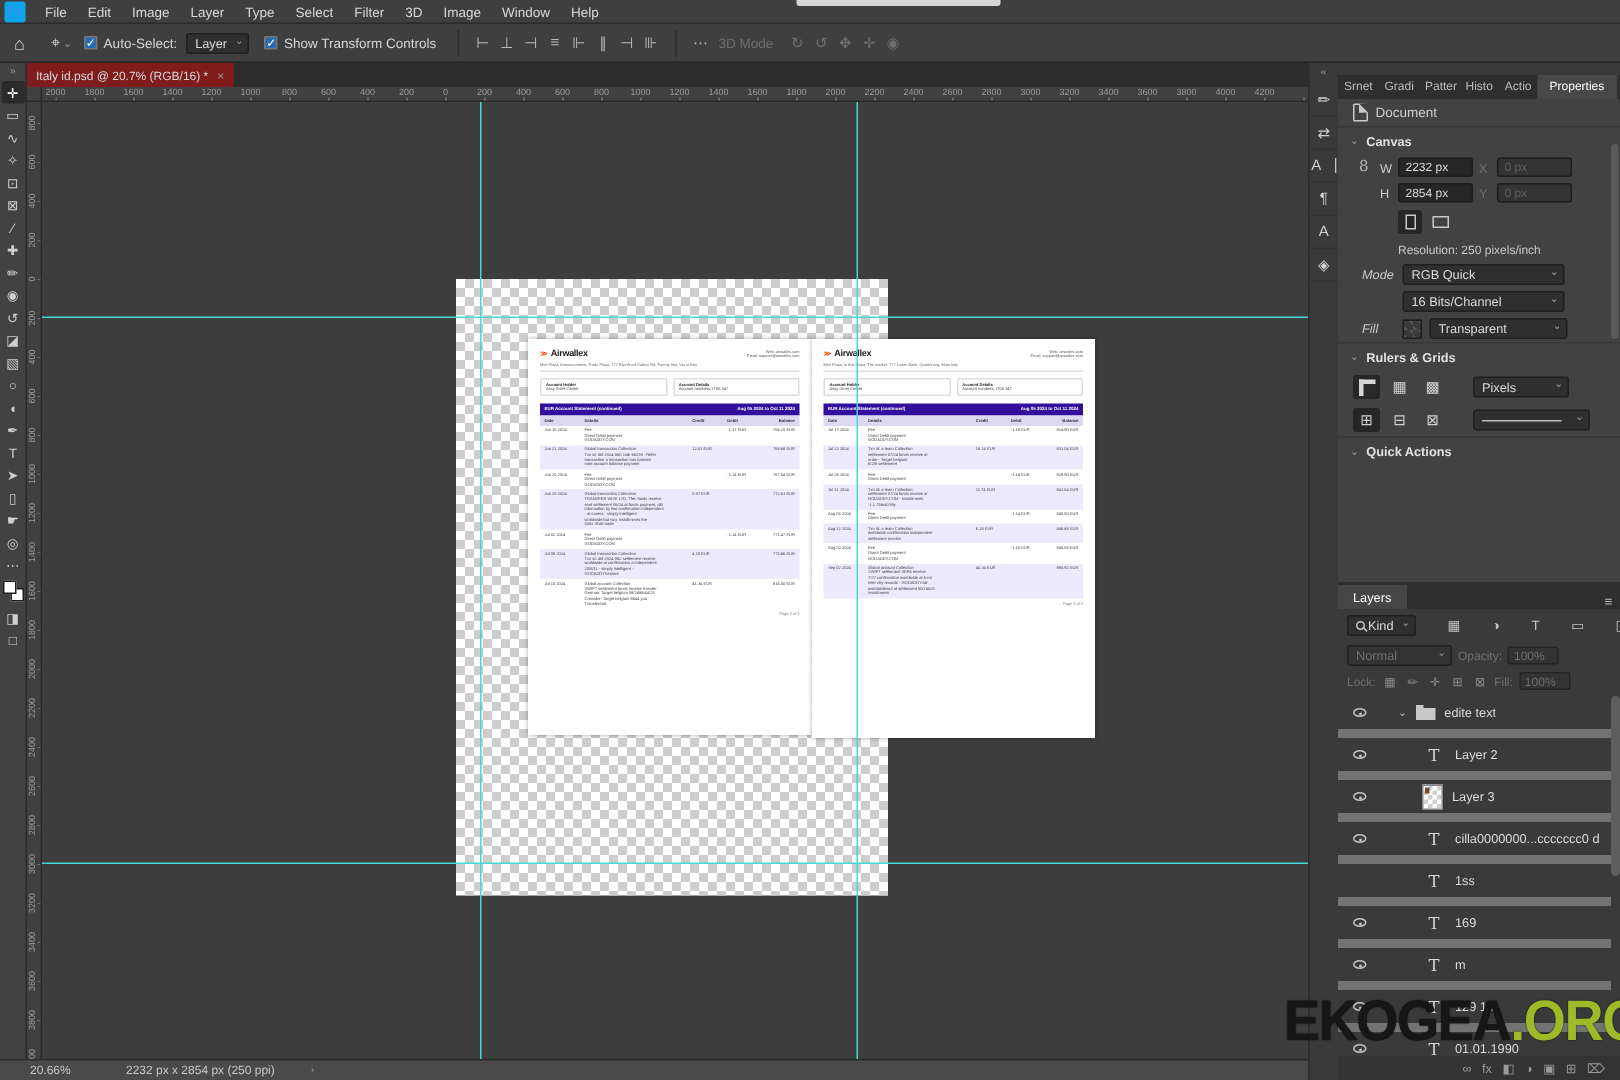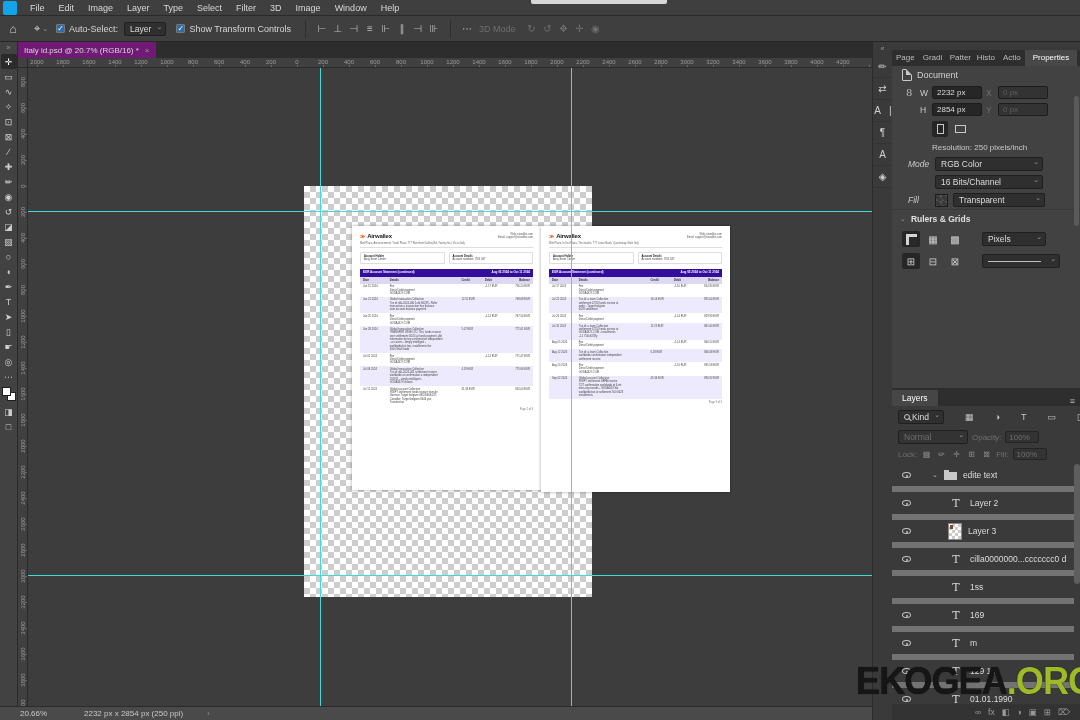--- a/index.html
+++ b/index.html
@@ -31,21 +31,21 @@
   .tools-collapse{color:#9a9a9a;font-size:7px;height:12px;line-height:12px;}
   .tool{width:16px;height:15px;display:flex;align-items:center;justify-content:center;font-size:9px;color:#cfcfcf;border-radius:2px;}
   .tool[data-active="true"]{background:#2b2b2b;color:#fff;}
   .fgbg{position:relative;width:14px;height:14px;margin:3px 0;}
   .fgbg .fg{position:absolute;left:0;top:0;width:9px;height:9px;background:#fff;border:1px solid #1f1f1f;z-index:2;}
   .fgbg .bg{position:absolute;right:0;bottom:0;width:9px;height:9px;background:#fff;border:1px solid #1f1f1f;}
 
   
   .docwin{position:absolute;left:18px;top:42px;width:854px;bottom:14px;background:#3d3d3d;}
   .tabbar{position:absolute;left:0;top:0;width:100%;height:16px;background:#2d2d2d;display:flex;}
-  .doctab{background:#701a75;color:#d8d8d8;font-size:8px;padding:0 6px;display:flex;align-items:center;gap:6px;max-width:160px;white-space:nowrap;}
+  .doctab{background:#7f1d1d;color:#d8d8d8;font-size:8px;padding:0 6px;display:flex;align-items:center;gap:6px;max-width:160px;white-space:nowrap;}
   .tabclose{color:#9a9a9a;font-size:8px;}
   .ruler-corner{position:absolute;left:0;top:16px;width:10px;height:10px;background:#404040;border-right:1px solid #2a2a2a;border-bottom:1px solid #2a2a2a;}
   .ruler-top{position:absolute;left:10px;top:16px;right:0;height:10px;background:#404040;border-bottom:1px solid #2a2a2a;overflow:hidden;
     background-image:repeating-linear-gradient(to right,#6a6a6a 0 1px,transparent 1px 26px);background-position:9px 7px;background-size:100% 3px;background-repeat:no-repeat;}
   .ruler-top .labels{display:flex;padding-left:-4px;margin-left:-4px;}
   .ruler-top .labels span{width:26px;flex:0 0 26px;text-align:center;font-size:6px;color:#9b9b9b;line-height:9px;}
   .ruler-left{position:absolute;left:0;top:26px;width:10px;bottom:0;background:#404040;border-right:1px solid #2a2a2a;overflow:hidden;
     background-image:repeating-linear-gradient(to bottom,#6a6a6a 0 1px,transparent 1px 26px);background-position:7px 14px;background-size:3px 100%;background-repeat:no-repeat;}
   .ruler-left .labels{display:flex;flex-direction:column;padding-top:1px;}
   .ruler-left .labels span{height:26px;flex:0 0 26px;font-size:6px;color:#9b9b9b;display:flex;align-items:center;justify-content:center;transform:rotate(-90deg);}
@@ -565,33 +565,37 @@
     <div class="picon">✏</div>
       <div class="picon">⇄</div>
       <div class="picon">A⎹</div>
       <div class="picon">¶</div>
       <div class="picon">A</div>
       <div class="picon">◈</div>
   </div>
 
   <div class="panels">
     <div class="ptabs">
-      <div class="ptab" data-active="false">Page</div>
+      <div class="ptab" data-active="false">Srnet</div>
         <div class="ptab" data-active="false">Gradi</div>
         <div class="ptab" data-active="false">Patter</div>
         <div class="ptab" data-active="false">Histo</div>
         <div class="ptab" data-active="false">Actio</div>
         <div class="ptab" data-active="true">Properties</div>
       <span class="phamb">≡</span>
     </div>
 
     <div class="props">
       <div class="prow">
         <span class="docicon"></span>
         <span>Document</span>
+      </div>
+      <div class="sechead">
+        <span class="chev">⌄</span>
+          <b>Canvas</b>
       </div>
       <div class="fieldrow" style="position:relative">
         <span class="linkicon">8</span>
         <span class="flabel">W</span>
         <span class="field">2232 px</span>
         <span class="flabel dim">X</span>
         <span class="field dim">0 px</span>
       </div>
       <div class="fieldrow">
         <span class="flabel">H</span>
@@ -603,21 +607,21 @@
         <span class="orient" data-active="true">
             <span class="pbox"></span>
           </span>
         <span class="orient">
             <span class="lbox"></span>
           </span>
       </div>
       <div class="resline">Resolution: 250 pixels/inch</div>
       <div class="modrow">
         <span class="ml">Mode</span>
-        <div class="select sel-wide">RGB Color</div>
+        <div class="select sel-wide">RGB Quick</div>
       </div>
       <div class="modrow">
           <span class="ml"></span>
         <div class="select sel-wide">16 Bits/Channel</div>
       </div>
       <div class="modrow">
         <span class="ml">Fill</span>
         <span class="fillswatch"></span>
         <div class="select" style="width:92px">Transparent</div>
       </div>
@@ -633,20 +637,24 @@
         <span class="iconbtn">▩</span>
         <div class="select" style="width:64px;margin-left:14px">Pixels</div>
       </div>
       <div class="iconbtnrow">
         <span class="iconbtn" data-active="true">⊞</span>
         <span class="iconbtn">⊟</span>
         <span class="iconbtn">⊠</span>
         <div class="select lineSel">
             <span class="dash"></span>
           </div>
+      </div>
+      <div class="sechead">
+        <span class="chev">⌄</span>
+          <b>Quick Actions</b>
       </div>
       <div class="pscroll"></div>
     </div>
 
     <div class="layers">
       <div class="ltabrow">
         <span class="ltab">Layers</span>
         <span class="phamb">≡</span>
       </div>
       <div class="lfilter">

